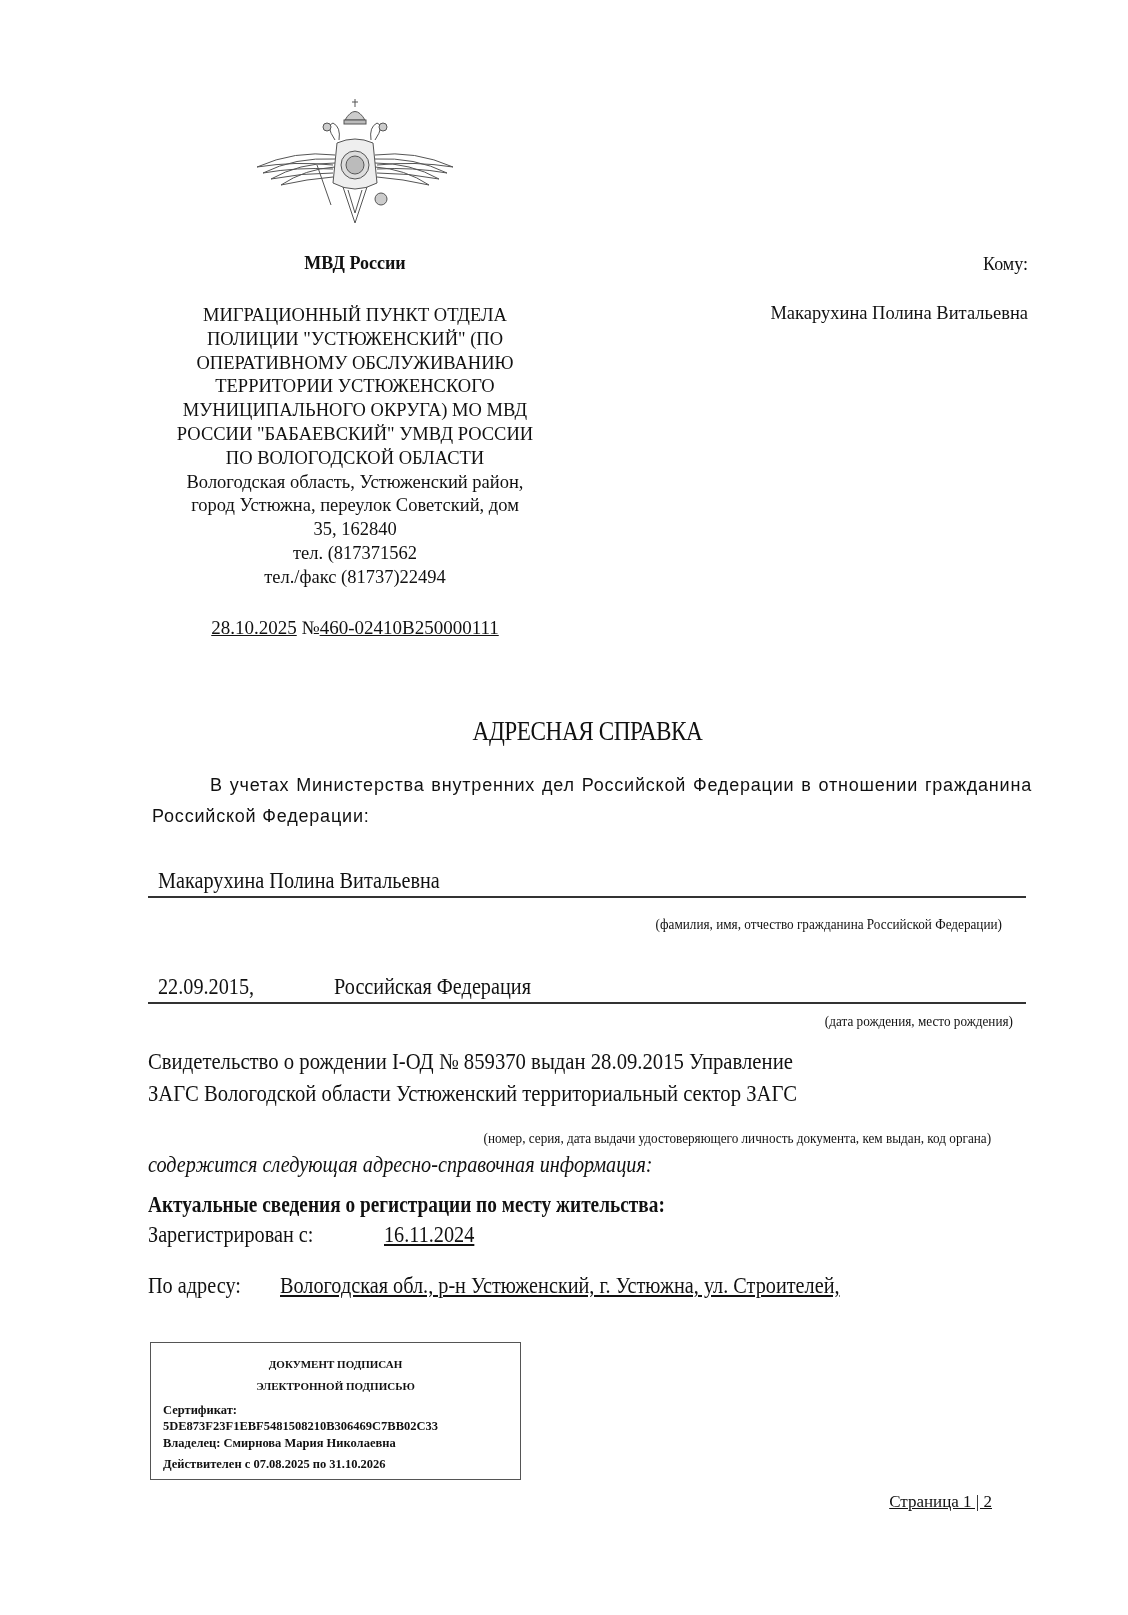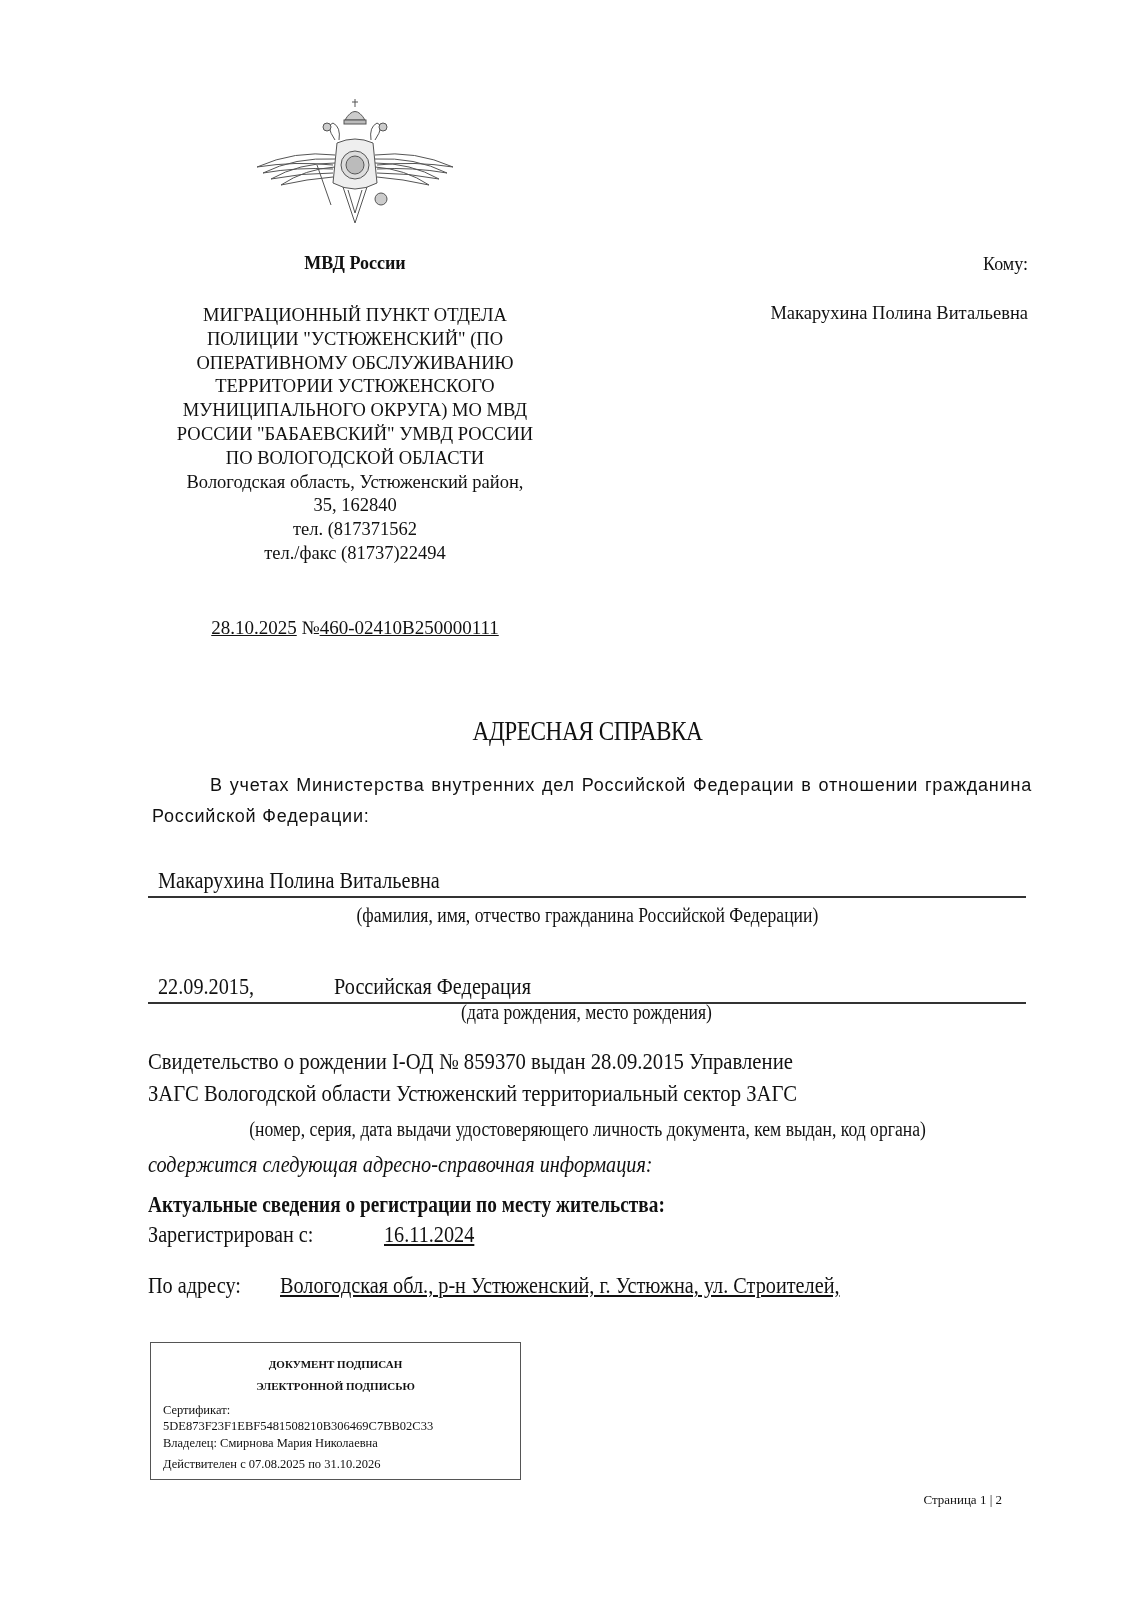--- a/index.html
+++ b/index.html
@@ -11,29 +11,29 @@
   .mvd { top: 253px; font-weight: bold; font-size: 18px; }
   .dept { top: 304px; font-size: 18.5px; line-height: 23.8px; }
   .refline { top: 617px; font-size: 19px; }
   .refline .u { text-decoration: underline; }
   .to-label { right: 100px; top: 254px; font-size: 18px; }
   .to-name { right: 100px; top: 303px; font-size: 18.5px; }
   .title { left: 0; width: 1175px; text-align: center; top: 716px; font-size: 27px; transform: scaleX(0.86); transform-origin: center; letter-spacing: -0.5px; }
   .intro { left: 152px; width: 880px; top: 770px; font-size: 18px; line-height: 31px; letter-spacing: 0.8px; text-align: justify; font-family: "Liberation Sans", sans-serif; font-stretch: condensed; }
   .intro .indent { display: inline-block; width: 58px; }
   .field { left: 148px; width: 878px; border-bottom: 2px solid #333; font-size: 23px; padding-left: 10px; box-sizing: border-box; height: 32px; line-height: 30px; }
-  .caption { left: 148px; width: 878px; text-align: center; font-size: 20px; }
+  .caption { left: 148px; width: 878px; text-align: right; font-size: 15px; margin-top: 12px; }
   .doc-lines { left: 148px; width: 880px; top: 1046px; font-size: 23px; line-height: 32px; text-decoration: underline; }
   .cond { display: inline-block; transform: scaleX(0.88); transform-origin: left; white-space: nowrap; }
   .plain { left: 148px; font-size: 23px; }
   .bold { font-weight: bold; }
   .sig-box { left: 150px; top: 1342px; width: 371px; height: 138px; border: 1.5px solid #555; box-sizing: border-box; }
   .sig-title { position: absolute; left: 0; width: 100%; top: 10px; text-align: center; font-weight: bold; font-size: 11px; line-height: 22px; }
-  .sig-line { position: absolute; left: 12px; font-size: 12.5px; }
-  .page-no { right: 126px; top: 1492px; font-size: 13px; }
+  .sig-line { position: absolute; left: 12px; font-size: 12.5px; font-weight: bold; }
+  .page-no { right: 136px; top: 1492px; font-size: 17px; text-decoration: underline; }
 </style>
 </head>
 <body>
 
 <svg class="abs emblem" viewBox="0 0 200 135">
   <g fill="none" stroke="#555" stroke-width="1">
 
     <path d="M90 25 Q100 8 110 25 Z" fill="#ccc"></path>
     <line x1="100" y1="4" x2="100" y2="12"></line>
       <line x1="97" y1="7" x2="103" y2="7"></line>
@@ -69,20 +69,21 @@
 <div class="abs agency mvd">МВД России</div>
 <div class="abs agency dept">
   <div>МИГРАЦИОННЫЙ ПУНКТ ОТДЕЛА</div>
   <div>ПОЛИЦИИ "УСТЮЖЕНСКИЙ" (ПО</div>
   <div>ОПЕРАТИВНОМУ ОБСЛУЖИВАНИЮ</div>
   <div>ТЕРРИТОРИИ УСТЮЖЕНСКОГО</div>
   <div>МУНИЦИПАЛЬНОГО ОКРУГА) МО МВД</div>
   <div>РОССИИ "БАБАЕВСКИЙ" УМВД РОССИИ</div>
   <div>ПО ВОЛОГОДСКОЙ ОБЛАСТИ</div>
   <div>Вологодская область, Устюженский район,</div>
+  <div>город Устюжна, переулок Советский, дом</div>
   <div>35, 162840</div>
   <div>тел. (817371562</div>
   <div>тел./факс (81737)22494</div>
 </div>
 <div class="abs agency refline">
   <span class="u">28.10.2025</span>
   <span>№</span><span class="u">460-02410В250000111</span>
 </div>
 
 <div class="abs to-label">Кому:</div>

